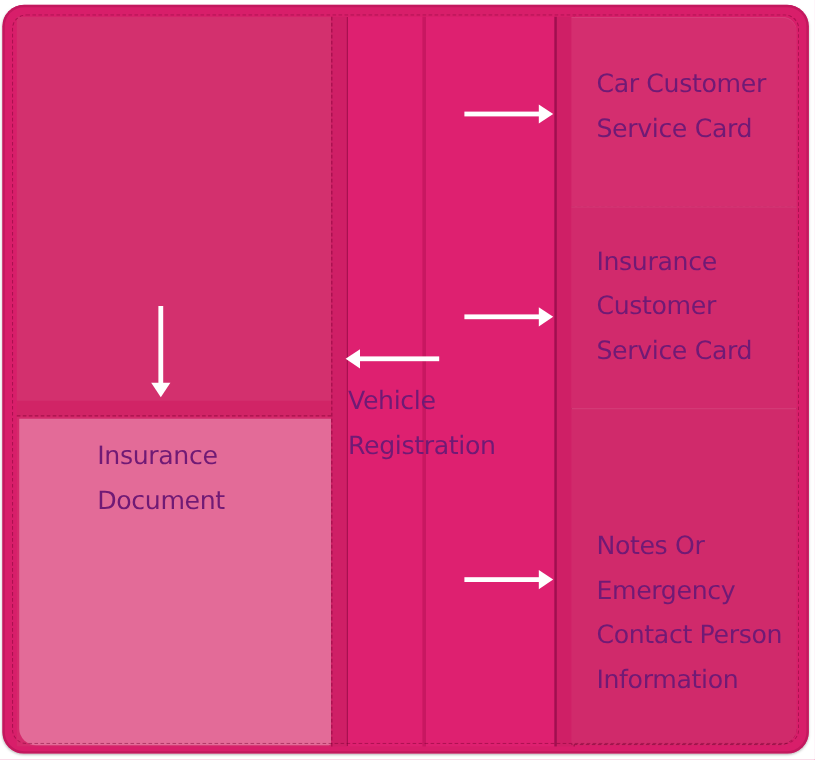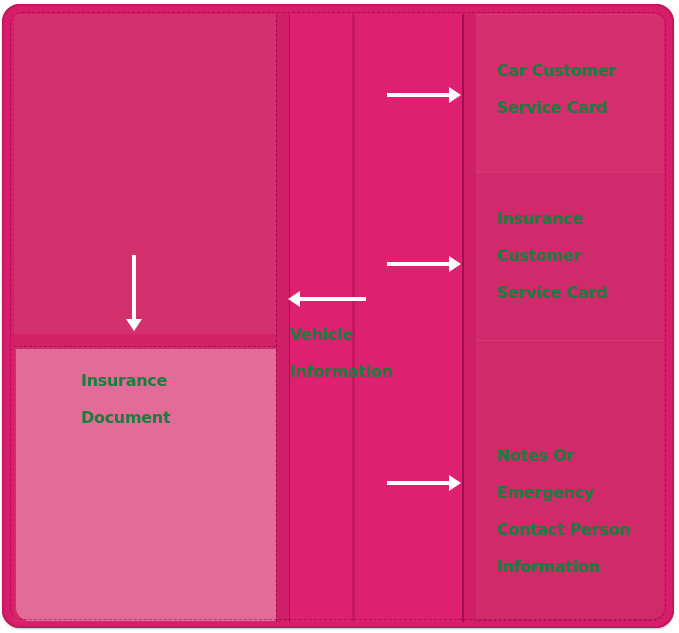--- a/index.html
+++ b/index.html
@@ -21,22 +21,22 @@
     .divider-left { left: 274px; top: 10px; width: 14px; height: 608px; background: #cf1f66; border-left: 1px dashed rgba(120,0,50,0.5); box-shadow: inset -2px 0 0 #a81050; }
     .spine { left: 288px; top: 10px; width: 172px; height: 608px; background: #de2070; }
     .spine-crease { left: 350px; top: 10px; width: 3px; height: 608px; background: rgba(160,10,70,0.35); }
     .divider-right { left: 460px; top: 10px; width: 14px; height: 608px; background: #cf1f66; border-left: 2px solid #a01050; border-right: 1px dashed rgba(120,0,50,0.5); }
     .card-slot { left: 474px; width: 188px; background: #d42e6f; border-bottom: 1px dashed rgba(110,0,45,0.5); box-shadow: inset 0 1px 0 rgba(255,255,255,0.08); }
     .slot-1 { top: 10px; height: 158px; border-top-right-radius: 12px; }
     .slot-2 { top: 168px; height: 168px; background: #d12a6c; }
     .slot-3 { top: 336px; height: 280px; background: #d02a6b; border-bottom-right-radius: 14px; }
 
     .label {
-      position: absolute; color: #15803d; font-family: "DejaVu Sans", sans-serif;
-      font-weight: bold; font-size: 16px; line-height: 37px; letter-spacing: -0.3px;
+      position: absolute; color: #701a75; font-family: "DejaVu Sans", sans-serif;
+      font-weight: normal; font-size: 21px; line-height: 37px; letter-spacing: -0.3px;
       white-space: pre-line;
     }
     .arrow { position: absolute; height: 4px; background: #ffffff; }
     .arrow.right::after {
       content: ""; position: absolute; right: -10px; top: -6px;
       border-left: 12px solid #ffffff; border-top: 8px solid transparent; border-bottom: 8px solid transparent;
     }
     .arrow.left::before {
       content: ""; position: absolute; left: -10px; top: -6px;
       border-right: 12px solid #ffffff; border-top: 8px solid transparent; border-bottom: 8px solid transparent;
@@ -64,21 +64,21 @@
   <div class="panel card-slot slot-3"></div>
   <div class="stitch-outer"></div>
 </div>
 
 <div class="arrow-down" style="left:132px; top:255px; height:66px;"></div>
 <div class="label" style="left:81px; top:362px;">Insurance
 Document</div>
 
 <div class="arrow left" style="left:298px; top:297px; width:68px;"></div>
 <div class="label" style="left:290px; top:316px;">Vehicle
-Information</div>
+Registration</div>
 
 <div class="arrow right" style="left:387px; top:93px; width:64px;"></div>
 <div class="label" style="left:497px; top:52px;">Car Customer
 Service Card</div>
 
 <div class="arrow right" style="left:387px; top:262px; width:64px;"></div>
 <div class="label" style="left:497px; top:200px;">Insurance
 Customer
 Service Card</div>
 

